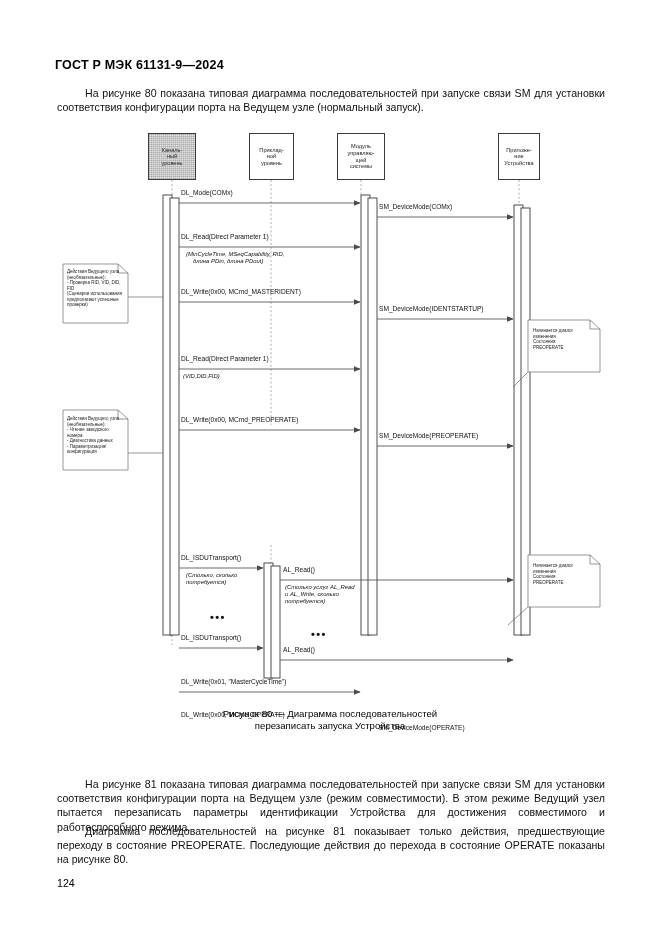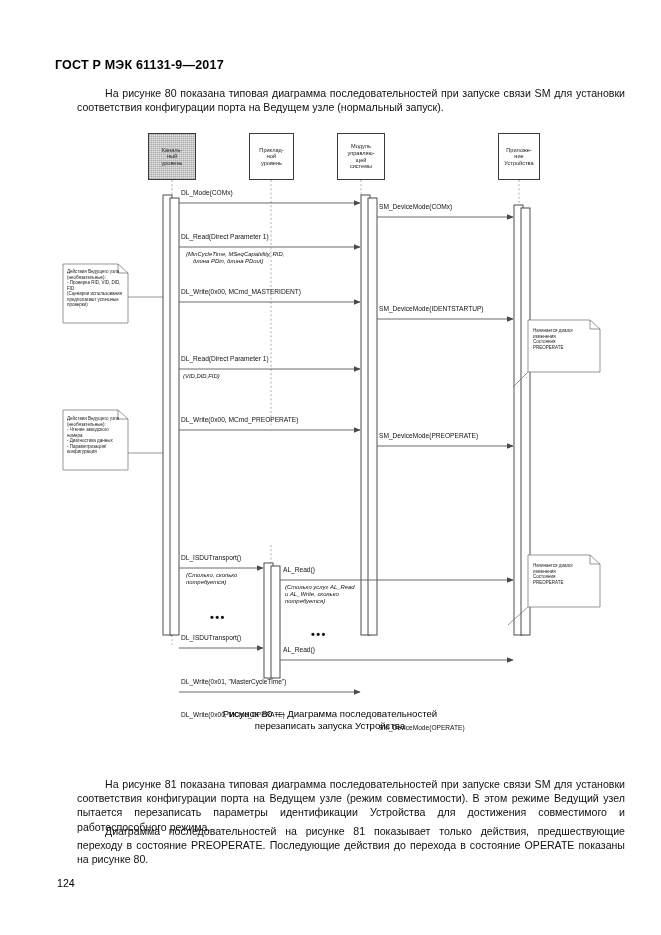--- a/index.html
+++ b/index.html
@@ -34,21 +34,20 @@
     white-space: nowrap;
   }
 
   
   .para {
     position: absolute;
     font-size: 10.6px;
     line-height: 14.2px;
     text-align: justify;
     color: #101010;
-    margin-left: 20px;
   }
   .para p { margin: 0; }
   .para p.ind { text-indent: 28px; }
 
   #para-top  { left: 57px; top: 86px;  width: 548px; }
   #para-b1   { left: 57px; top: 777px; width: 548px; }
   #para-b2   { left: 57px; top: 824px; width: 548px; }
 
   .page-number {
     position: absolute;
@@ -133,21 +132,21 @@
     font-size: 4.5px;
     line-height: 5.5px;
     color: #1a1a1a;
   }
 </style>
 </head>
 <body>
 
 <div class="page">
 
-  <div class="doc-header">ГОСТ Р МЭК 61131-9—2017</div>
+  <div class="doc-header">ГОСТ Р МЭК 61131-9—2024</div>
 
   <div class="para" id="para-top">
     <p class="ind">На рисунке 80 показана типовая диаграмма последовательностей при запуске связи SM для установки соответствия конфигурации порта на Ведущем узле (нормальный запуск).</p>
   </div>
 
   <div id="diagram">
 
     <div class="ll-box noisy" style="left:148px; top:8px; width:48px; height:47px;">
       <div>
         <span>Каналь-</span>

